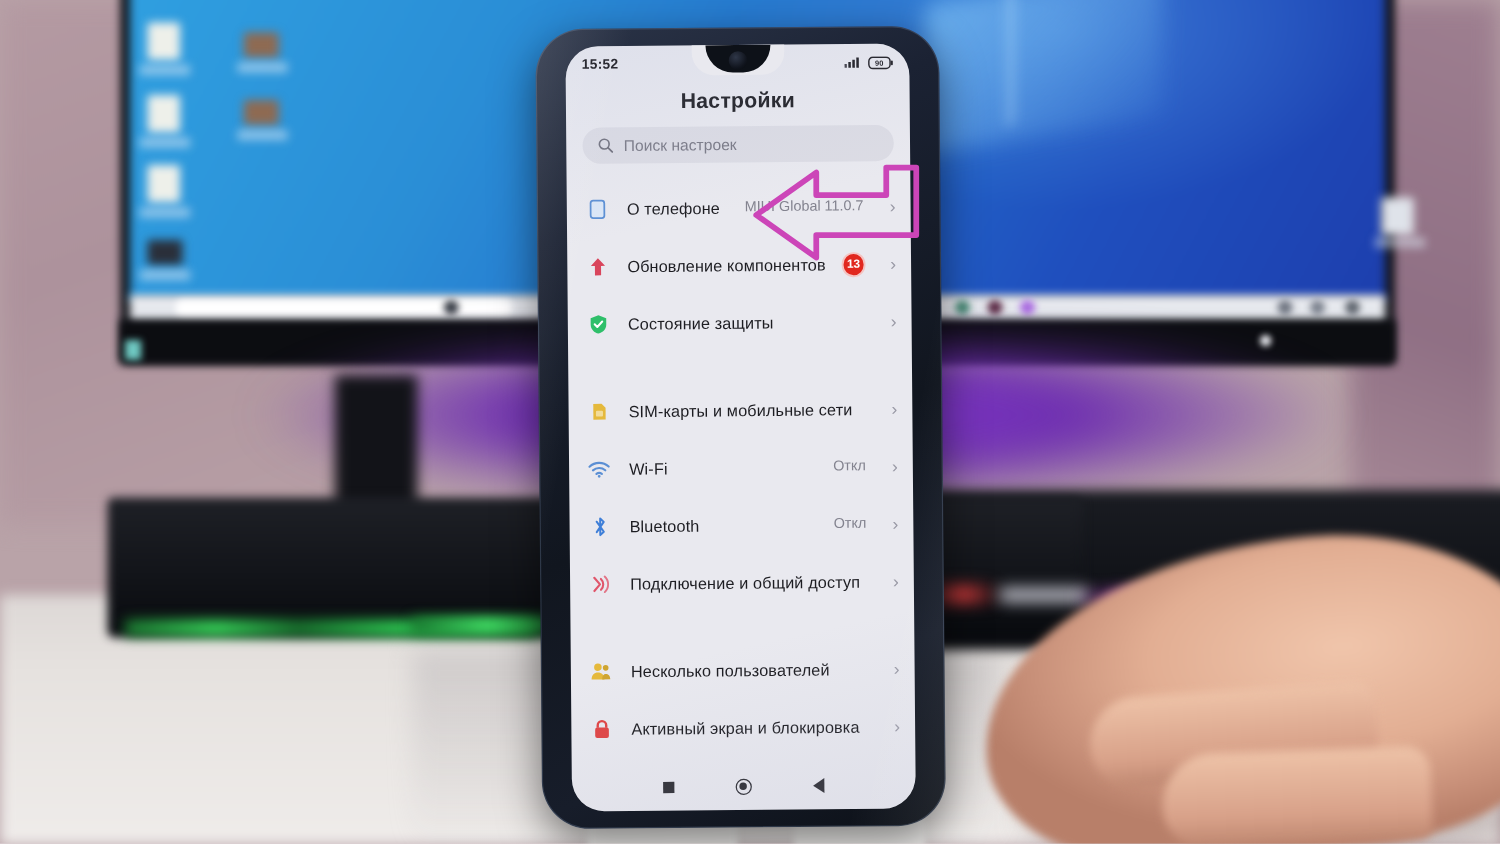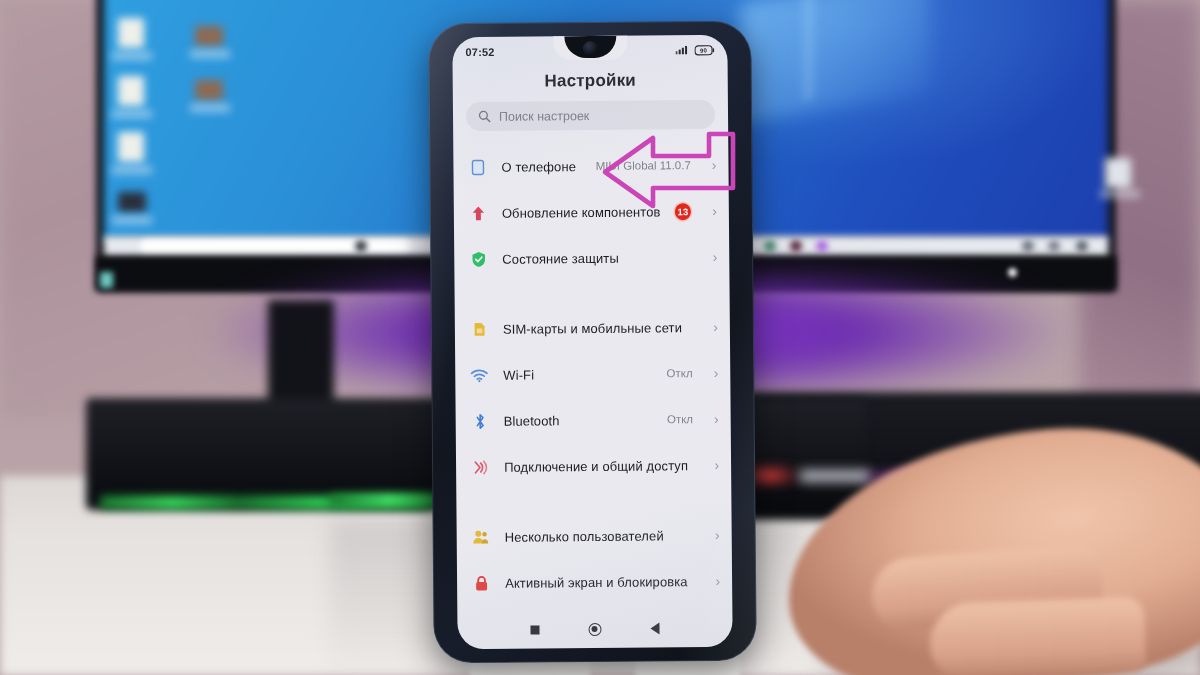--- a/index.html
+++ b/index.html
@@ -296,21 +296,21 @@
 
   <div id="phone">
     <div id="screen">
 
       <div class="notch"></div>
       <div class="notch-drop"></div>
       <div class="notch-ear"></div>
       <div class="notch-cam"></div>
 
       <div class="statusbar">
-        <span>07:52</span>
+        <span>15:52</span>
         <span class="sb-right">
           <svg width="15" height="11" viewBox="0 0 15 11">
             <rect x="0" y="6" width="2" height="3" fill="#4a4a55"></rect>
             <rect x="3.2" y="4.4" width="2" height="4.6" fill="#2a2a32"></rect>
             <rect x="6.4" y="2.6" width="2" height="6.4" fill="#2a2a32"></rect>
             <rect x="9.6" y="0.8" width="2" height="8.2" fill="#2a2a32"></rect>
           </svg>
           <svg width="20" height="11" viewBox="0 0 20 11">
             <rect x="0.6" y="0.8" width="17" height="9" rx="3.2" fill="none" stroke="#2a2a32" stroke-width="1.2"></rect>
             <rect x="18.3" y="3.4" width="1.5" height="3.8" rx="0.7" fill="#2a2a32"></rect>

